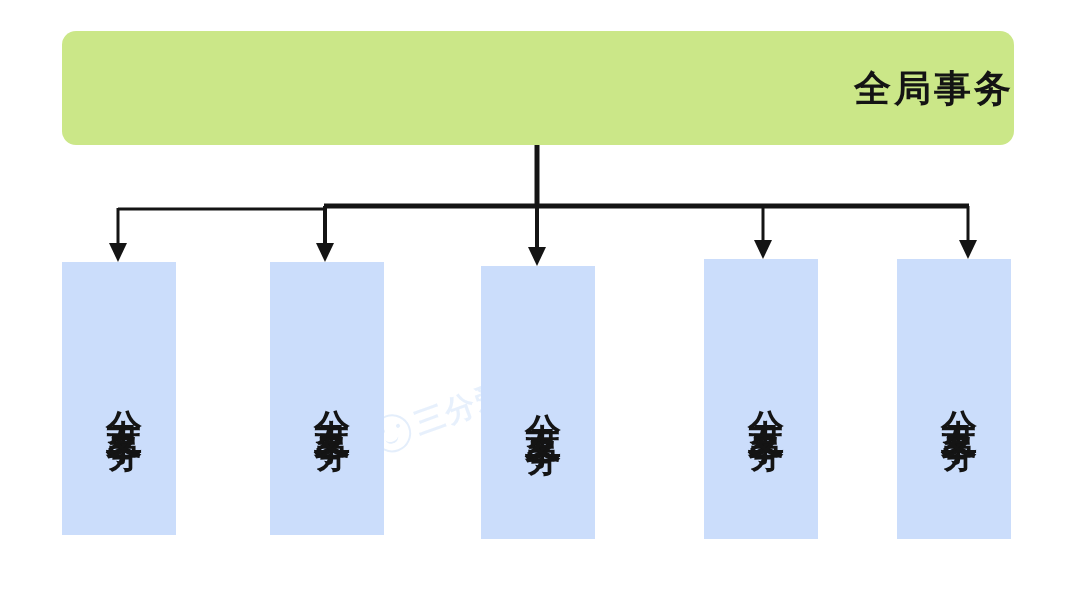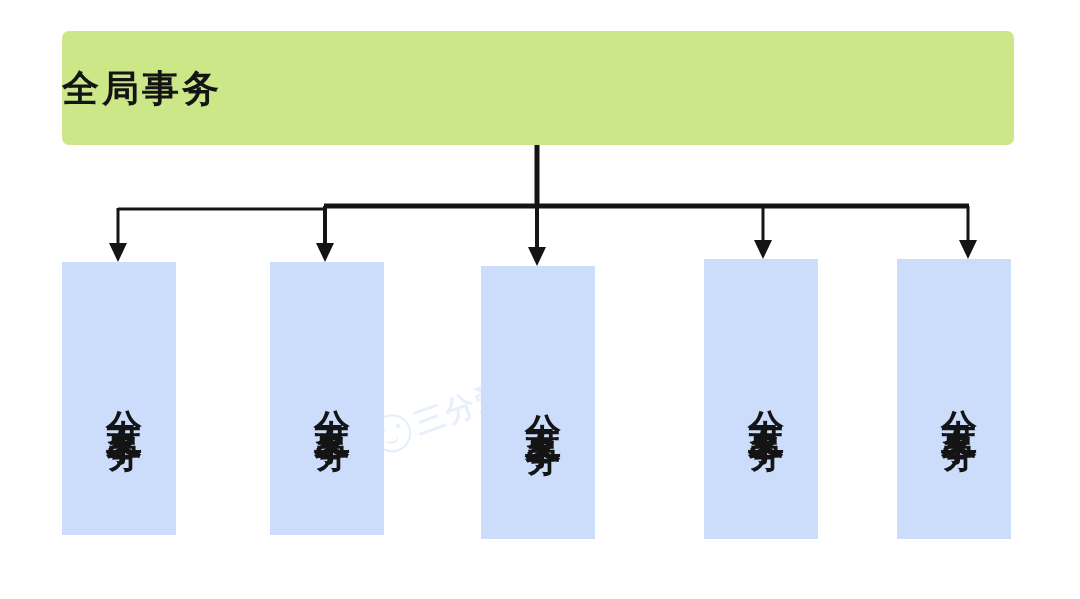--- a/index.html
+++ b/index.html
@@ -21,24 +21,24 @@
   }
 
   
   .root-node {
     position: absolute;
     left: 62px;
     top: 31px;
     width: 952px;
     height: 114px;
     background: #cbe788;
-    border-radius: 7px;
+    border-radius: 14px;
     display: flex;
     align-items: center;
-    justify-content: flex-start;
+    justify-content: flex-end;
     box-sizing: border-box;
   }
   .root-label {
     font-family: "DejaVu Serif", "Liberation Serif", serif;
     font-size: 37px;
     line-height: 1;
     font-weight: 600;
     color: #141414;
     letter-spacing: 3px;
     white-space: nowrap;

